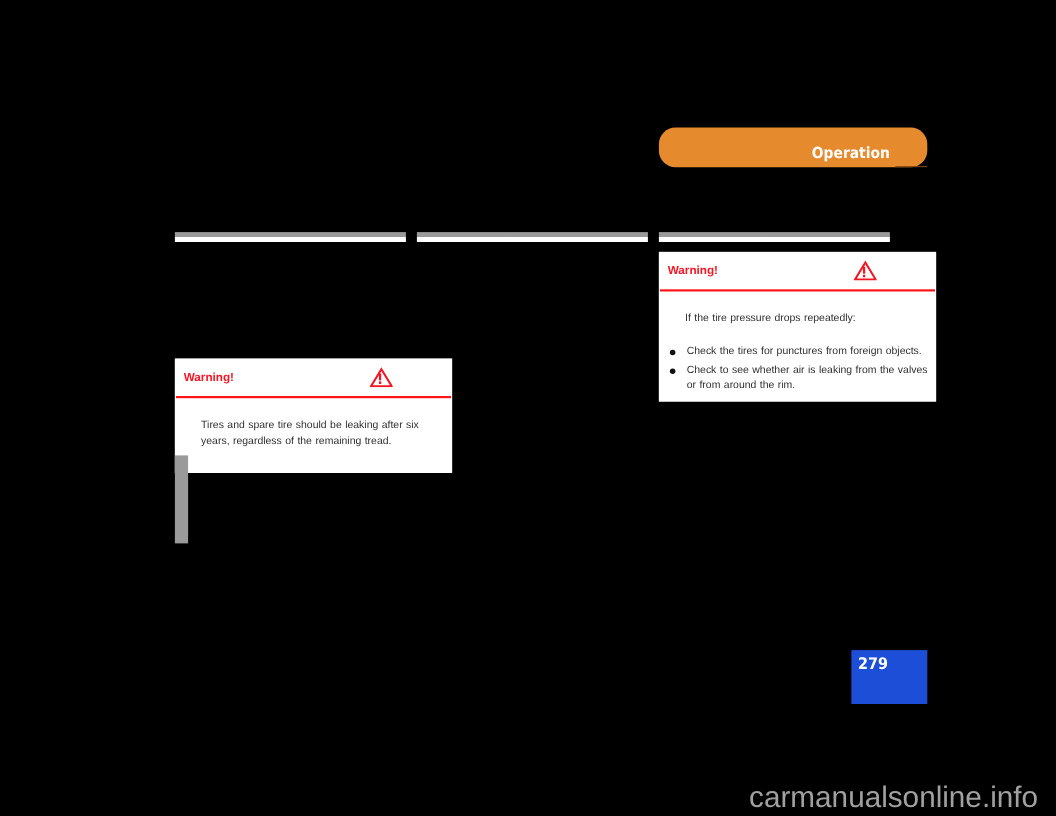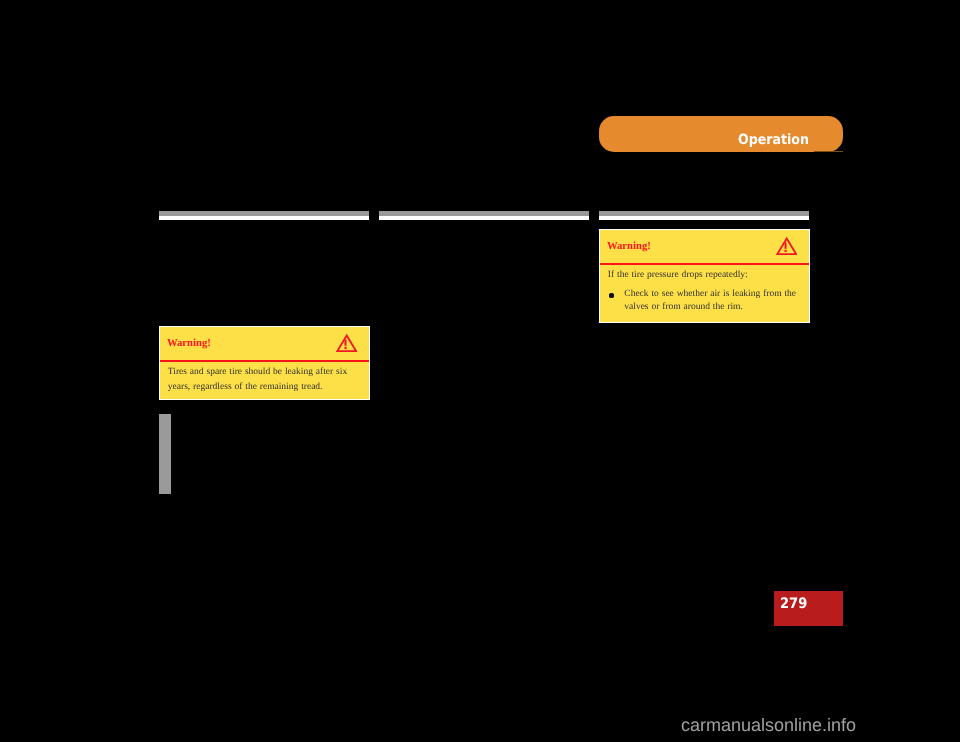--- a/index.html
+++ b/index.html
@@ -54,25 +54,25 @@
     width: 210px;
     background: linear-gradient(to bottom, #9a9a9a 0, #9a9a9a 4.8px, #ffffff 4.8px, #ffffff 9px);
   }
   #rule1 { left: 159px; top: 211px; }
   #rule2 { left: 379px; top: 211px; }
   #rule3 { left: 599px; top: 211px; }
 
   
   .warning-box {
     position: absolute;
-    width: 211px;
-    background: #fde047;
+    width: 252px;
+    background: #ffffff;
     border: 1.2px solid #ffffff;
     box-sizing: border-box;
-    font-family: Liberation Serif, serif;
+    font-family: Liberation Sans, sans-serif;
   }
   .warning-head {
     position: relative;
     height: 32.8px;
     border-bottom: 2px solid #ff1418;
   }
   .warning-title {
     position: absolute;
     left: 7.6px; top: 11.0px;
     color: #fb1421;
@@ -85,59 +85,59 @@
     position: absolute;
     left: 176.5px; top: 6.1px;
   }
   .warning-body {
     padding: 3.4px 6.3px 4.2px 7.8px;
     color: #2f2f31;
     font-size: 9.5px;
     line-height: 14.6px;
     word-spacing: 0.5px;
   }
-  .warning-body p { margin: 0; }
+  .warning-body p { margin: 15px; }
   .wlist { margin: 5.0px 0 2.5px 0; padding: 0; list-style: none; line-height: 13.5px; }
   .wlist li { position: relative; padding-left: 16.5px; margin-bottom: 3.6px; }
   .wlist li:last-child { margin-bottom: 0; }
   .wlist li .bull { position: absolute; left: 1.2px; top: 4.8px; width: 5.1px; height: 5.1px; border-radius: 50%; background: #101010; }
   #warning-box-1 { left: 158.8px; top: 326.2px; }
   #warning-box-2 { left: 598.8px; top: 229.2px; }
 
   
   .marker-bar {
     position: absolute;
     left: 159px; top: 414px;
     width: 11.5px; height: 79.5px;
     background: #9a9a9a;
   }
 
   
   .page-number-box {
     position: absolute;
     left: 774px; top: 591px;
-    width: 69px; height: 35px;
-    background: #b91c1c;
+    width: 69px; height: 49px;
+    background: #1d4ed8;
   }
   .page-number-box .num {
     position: absolute;
     left: 6.2px; top: 5.5px;
     color: #ffffff;
     font-size: 14.5px;
     line-height: 15px;
     font-weight: bold;
     font-family: "DejaVu Sans Condensed", "DejaVu Sans", sans-serif;
   }
 
   
   .watermark {
     position: absolute;
     left: 681px; top: 711px;
     color: #a0a0a0;
-    font-size: 18px;
+    font-size: 27px;
     line-height: 28px;
     white-space: nowrap;
     font-family: "Liberation Sans", sans-serif;
   }
 </style>
 </head>
 <body>
 
 <div class="page">
 
@@ -173,21 +173,21 @@
         <svg width="21" height="19" viewBox="0 0 21 19">
             <path d="M10.7 2.6 L20.1 18.1 L1.3 18.1 Z" fill="none" stroke="#f41622" stroke-width="1.85" stroke-linejoin="miter"></path>
             <rect x="8.5" y="6.5" width="2.05" height="6.3" fill="#f41622"></rect>
             <rect x="8.5" y="13.7" width="2.1" height="2.4" fill="#f41622"></rect>
           </svg>
       </span>
     </div>
     <div class="warning-body">
       <p>If the tire pressure drops repeatedly:</p>
       <ul class="wlist">
-        <li><span class="bull"></span></li>
+        <li><span class="bull"></span><span>Check the tires for punctures from foreign objects.</span></li>
         <li><span class="bull"></span><span>Check to see whether air is leaking from the valves or from around the rim.</span></li>
       </ul>
     </div>
   </div>
 
   <div class="marker-bar"></div>
 
   <div class="page-number-box">
     <span class="num">279</span>
   </div>

